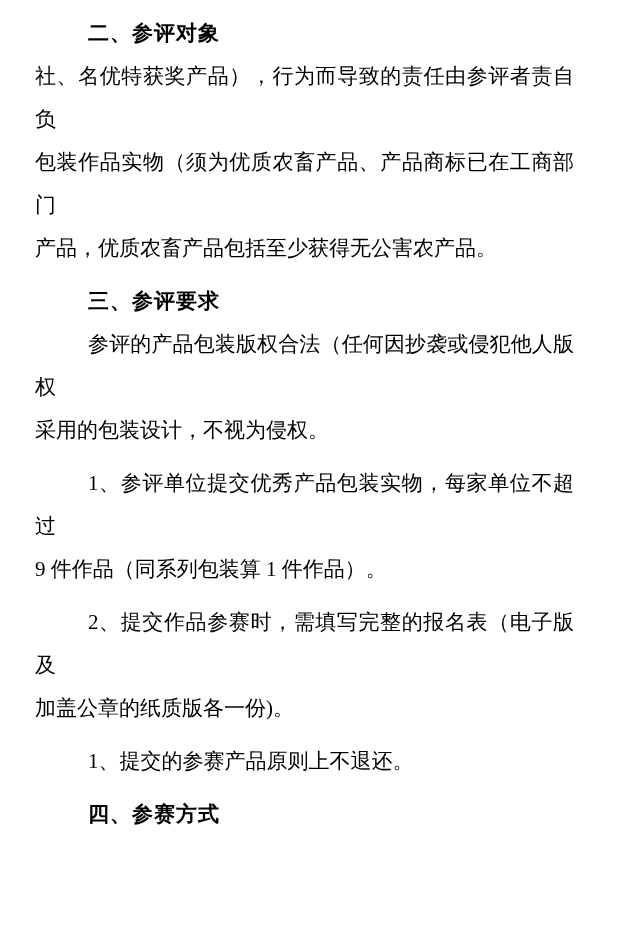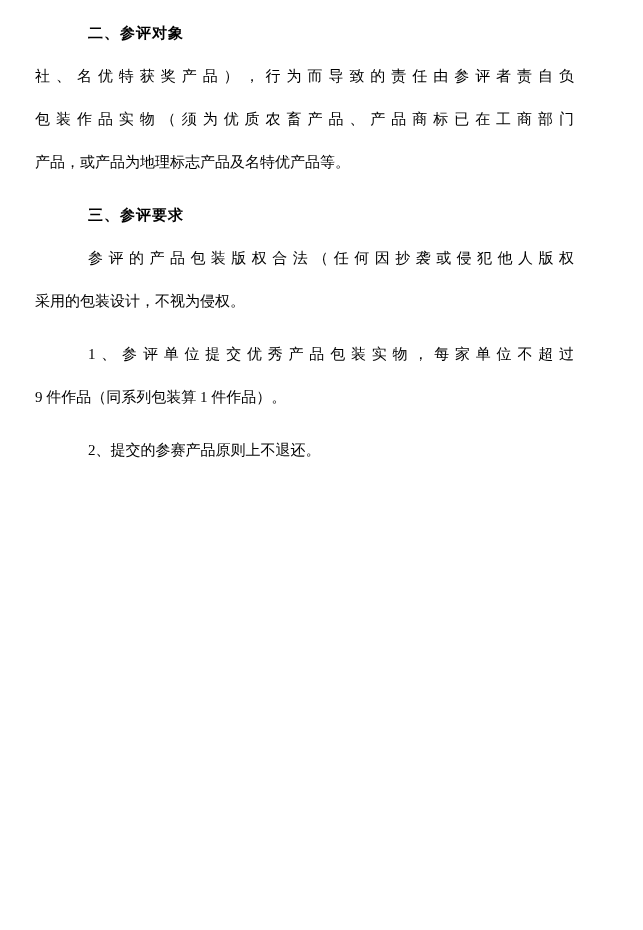--- a/index.html
+++ b/index.html
@@ -10,21 +10,21 @@
   .page {
     position: relative;
     width: 615px;
     height: 930px;
     box-sizing: border-box;
     background: #ffffff;
     color: #000000;
     padding: 12px 41px 0 35px;
     overflow: hidden;
     font-family: "Liberation Serif", "DejaVu Serif", serif;
-    font-size: 15px;
+    font-size: 21px;
   }
   .block { margin-top: 10px; }
   .block:first-child { margin-top: 0; }
   .heading + .paragraph { margin-top: 0; }
   .heading {
     font-weight: bold;
     line-height: 43px;
     text-indent: 53px;
     letter-spacing: 1px;
   }
@@ -37,27 +37,32 @@
   .line.ind { text-indent: 53px; }
 </style>
 </head>
 <body>
 
 <div class="page">
     <div class="block heading">二、参评对象</div>
     <div class="block paragraph">
       <div class="line">社、名优特获奖产品），行为而导致的责任由参评者责自负</div>
       <div class="line">包装作品实物（须为优质农畜产品、产品商标已在工商部门</div>
-      <div class="line nj">产品，或产品为地理标志产品及名特优产品等。</div>
+      <div class="line nj">产品，优质农畜产品包括至少获得无公害农产品。</div>
     </div>
     <div class="block heading">三、参评要求</div>
     <div class="block paragraph">
       <div class="line ind">参评的产品包装版权合法（任何因抄袭或侵犯他人版权</div>
       <div class="line nj">采用的包装设计，不视为侵权。</div>
     </div>
     <div class="block paragraph">
       <div class="line ind">1、参评单位提交优秀产品包装实物，每家单位不超过</div>
       <div class="line nj">9 件作品（同系列包装算 1 件作品）。</div>
     </div>
     <div class="block paragraph">
-      <div class="line ind nj">2、提交的参赛产品原则上不退还。</div>
+      <div class="line ind">2、提交作品参赛时，需填写完整的报名表（电子版及</div>
+      <div class="line nj">加盖公章的纸质版各一份)。</div>
     </div>
+    <div class="block paragraph">
+      <div class="line ind nj">1、提交的参赛产品原则上不退还。</div>
+    </div>
+    <div class="block heading">四、参赛方式</div>
   </div>
 
 </body></html>

